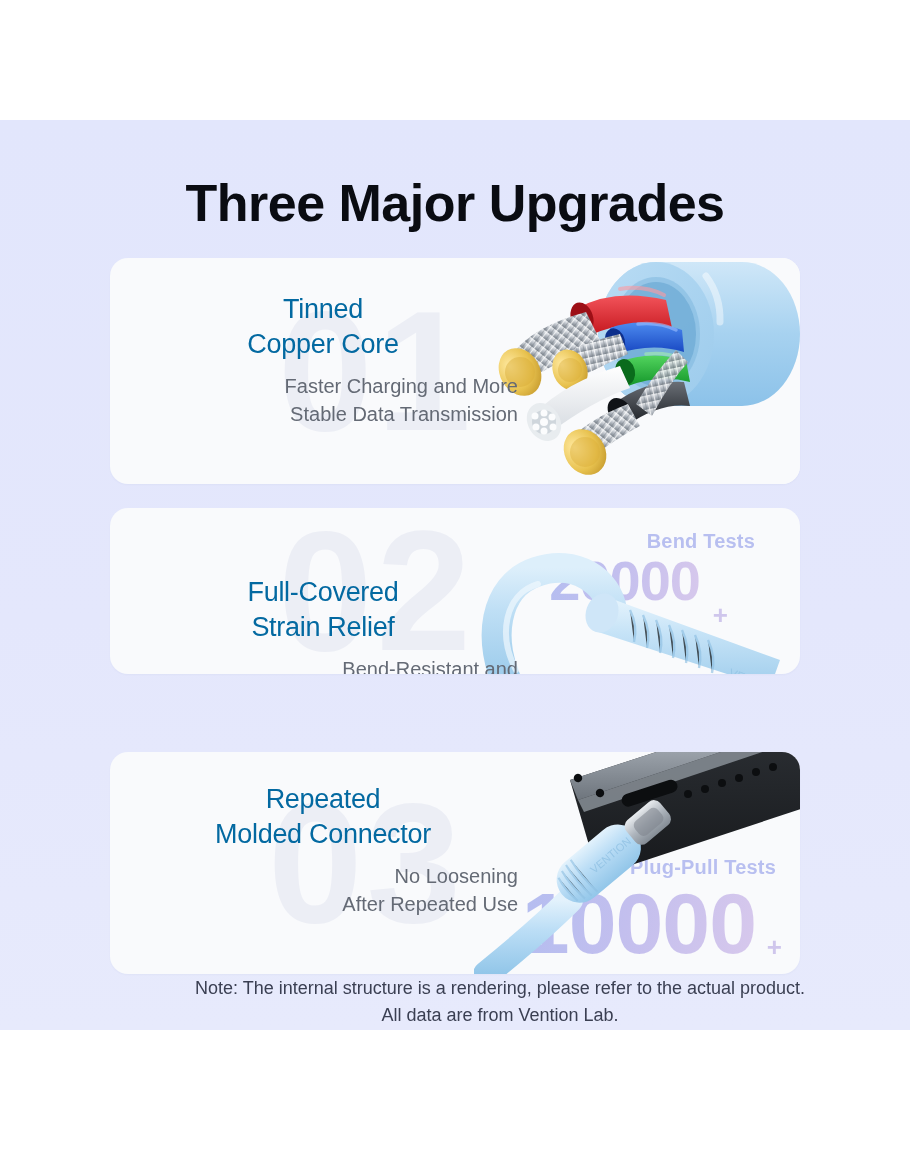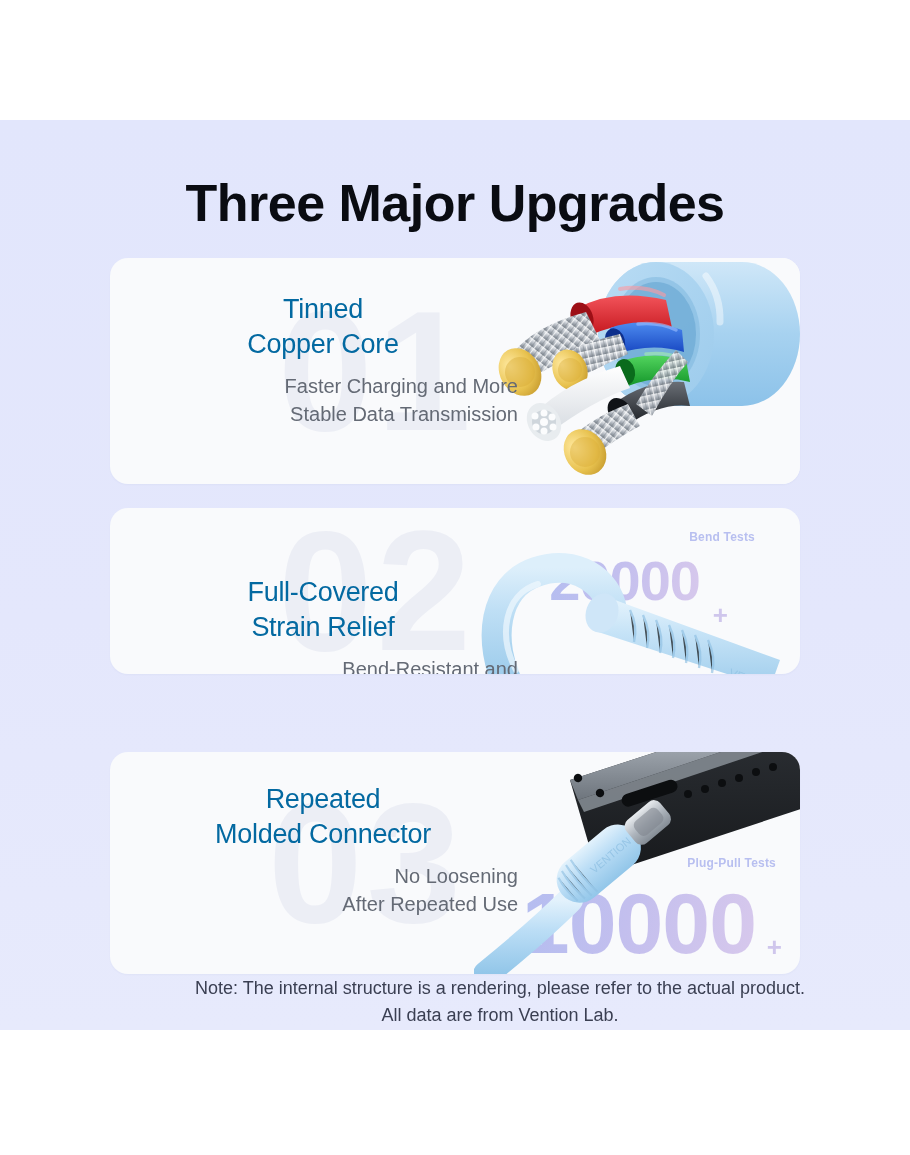--- a/index.html
+++ b/index.html
@@ -75,21 +75,21 @@
   .art{ position:absolute; right:0; top:0; height:100%; z-index:2; }
 
   
   .art1{ width:330px; }
   .art1 svg{ position:absolute; right:-6px; top:-4px; }
 
   
   .art2{ width:330px; left:auto; right:0; }
   .stat-label{
     position:absolute; z-index:5;
-    font-size:12px; font-weight:700;
+    font-size:20px; font-weight:700;
     color:#b8bff0; letter-spacing:.2px; white-space:nowrap;text-align:center;
   }
   .stat-num{
     position:absolute; z-index:4;
     font-size:56px; font-weight:700; line-height:1;
     letter-spacing:-1px;
     background:linear-gradient(100deg,#b4bdf0 0%,#c3bfee 45%,#d7c8ec 100%);
     -webkit-background-clip:text; background-clip:text;
     color:transparent; white-space:nowrap;
   }

